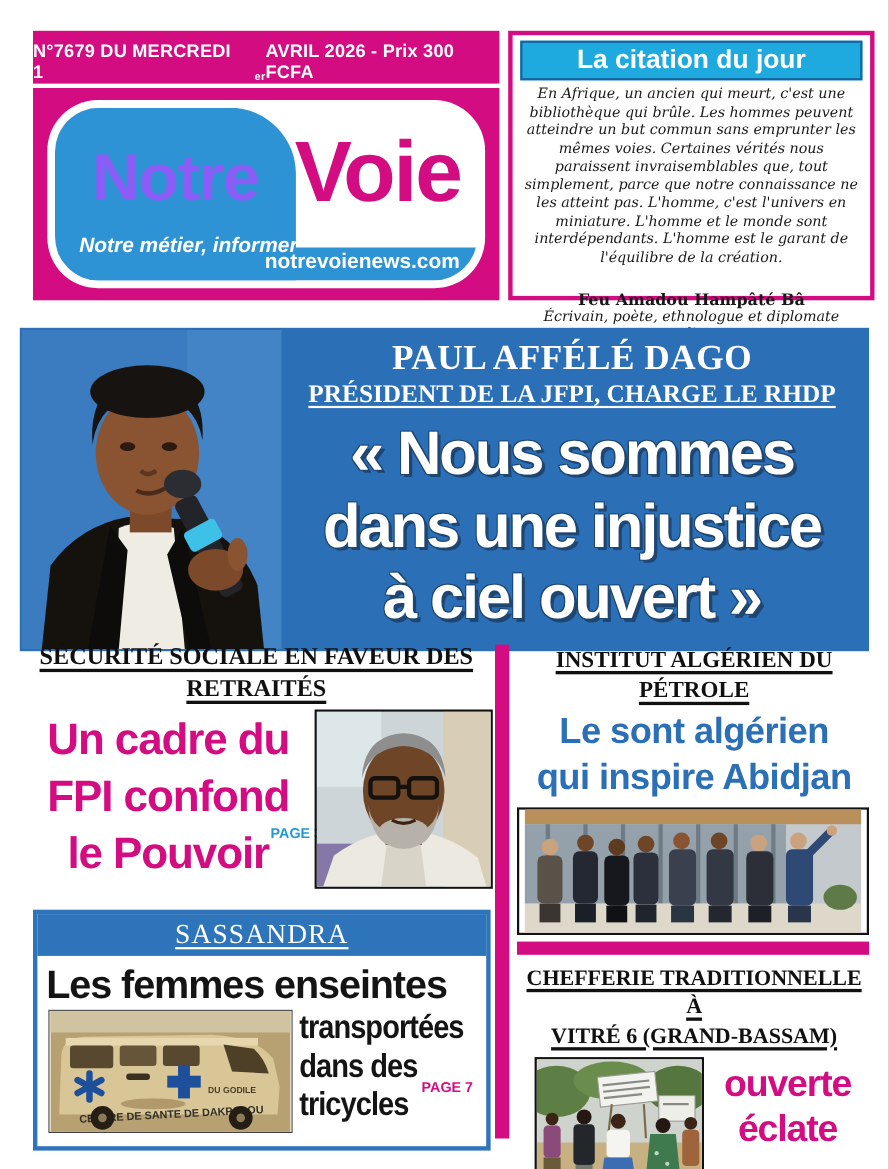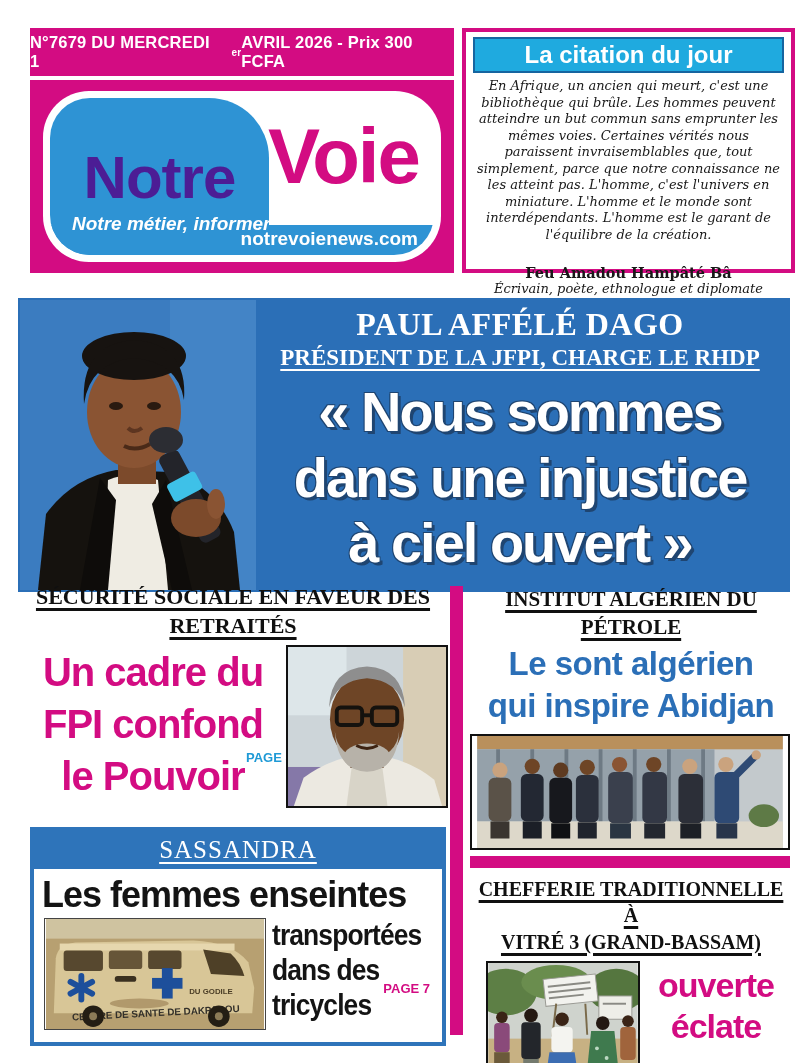--- a/index.html
+++ b/index.html
@@ -2,31 +2,31 @@
 <html><head>
 <meta charset="utf-8">
 <style>
   * { margin:0; padding:0; box-sizing:border-box; }
   body { background:#777; font-family:"Liberation Sans", sans-serif; }
   .page { position:relative; width:808px; height:1063px; background:#ffffff; overflow:hidden; margin:0 auto; }
   .abs { position:absolute; }
 
   
   .issue-box { left:30px; top:28px; width:424px; height:48px; background:#d30c82;
-    display:flex; align-items:center; justify-content:center; color:#fff; font-weight:bold;
+    display:flex; align-items:flex-end; justify-content:center; color:#fff; font-weight:bold;
     font-size:16.5px; letter-spacing:.2px; }
   .issue-box sup { font-size:10px;margin-left:14px; }
 
   .logo-block { left:30px; top:80px; width:424px; height:193px; background:#d30c82; }
   .logo-card { position:absolute; left:13px; right:13px; top:11px; bottom:11px; background:#fff; border-radius:46px; }
   .logo-inner { position:absolute; inset:7px; border-radius:40px; overflow:hidden; background:#fff; }
   .logo-blue-left { position:absolute; left:0; top:0; bottom:0; width:57%; background:#2e93d4; border-top-right-radius:60px; }
   .logo-blue-bottom { position:absolute; left:0; right:0; bottom:0; height:30px; background:#2e93d4; }
-  .logo-word1 { position:absolute; left:0; top:16px; width:57%; height:calc(100% - 30px);
-    display:flex; align-items:center; justify-content:center; color:#4c1d95; font-weight:bold; font-size:60px; letter-spacing:-1px; }
+  .logo-word1 { position:absolute; left:0; top:0; width:57%; height:calc(100% - 30px);
+    display:flex; align-items:center; justify-content:center; color:#8b5cf6; font-weight:bold; font-size:60px; letter-spacing:-1px; }
   .logo-word2 { position:absolute; right:10px; top:-6px; width:42%; height:calc(100% - 28px);
     display:flex; align-items:center; justify-content:center; color:#d30c82; font-weight:bold; font-size:78px; letter-spacing:-2px; }
   .logo-tagline { position:absolute; left:22px; bottom:20px; color:#fff; font-style:italic; font-weight:bold; font-size:19px; }
   .logo-site { position:absolute; right:16px; bottom:5px; color:#fff; font-weight:bold; font-size:19px; }
 
   
   .citation-box { left:462px; top:28px; width:333px; height:245px; background:#fff;
     border:4px solid #d30c82; padding:5px 7px; }
   .citation-head { height:36px; background:#1faadf; border:2px solid #1565a0;
     display:flex; align-items:center; justify-content:center; color:#fff; font-weight:bold; font-size:24px; }
@@ -238,21 +238,21 @@
         <circle cx="262" cy="30" r="8" fill="#caa37e"></circle>
           <rect x="250" y="38" width="26" height="54" rx="6" fill="#2e4a74"></rect>
           <rect x="252" y="92" width="22" height="16" fill="#28354a"></rect>
         <line x1="272" y1="42" x2="292" y2="22" stroke="#2e4a74" stroke-width="8" stroke-linecap="round"></line>
         <circle cx="294" cy="20" r="5" fill="#caa37e"></circle>
       </g>
     </svg>
     <div class="bar-h"></div>
     <div class="kicker bassam-kicker">
       <span class="u">CHEFFERIE TRADITIONNELLE À</span><br>
-      <span class="u">VITRÉ 3 (GRAND-BASSAM)</span>
+      <span class="u">VITRÉ 6 (GRAND-BASSAM)</span>
     </div>
     <div class="bassam-row">
       <svg class="bassam-photo" viewBox="0 0 154 132">
         <rect width="154" height="132" fill="#cfd3cd"></rect>
         <ellipse cx="18" cy="30" rx="32" ry="24" fill="#5d7f45"></ellipse>
         <ellipse cx="70" cy="20" rx="36" ry="18" fill="#6a8d4e"></ellipse>
         <ellipse cx="132" cy="28" rx="30" ry="22" fill="#55763f"></ellipse>
         <rect y="78" width="154" height="54" fill="#c7b183"></rect>
         <g transform="rotate(-6 85 30)">
           <rect x="58" y="14" width="54" height="28" fill="#f2f2ee" stroke="#9a9a94"></rect>

